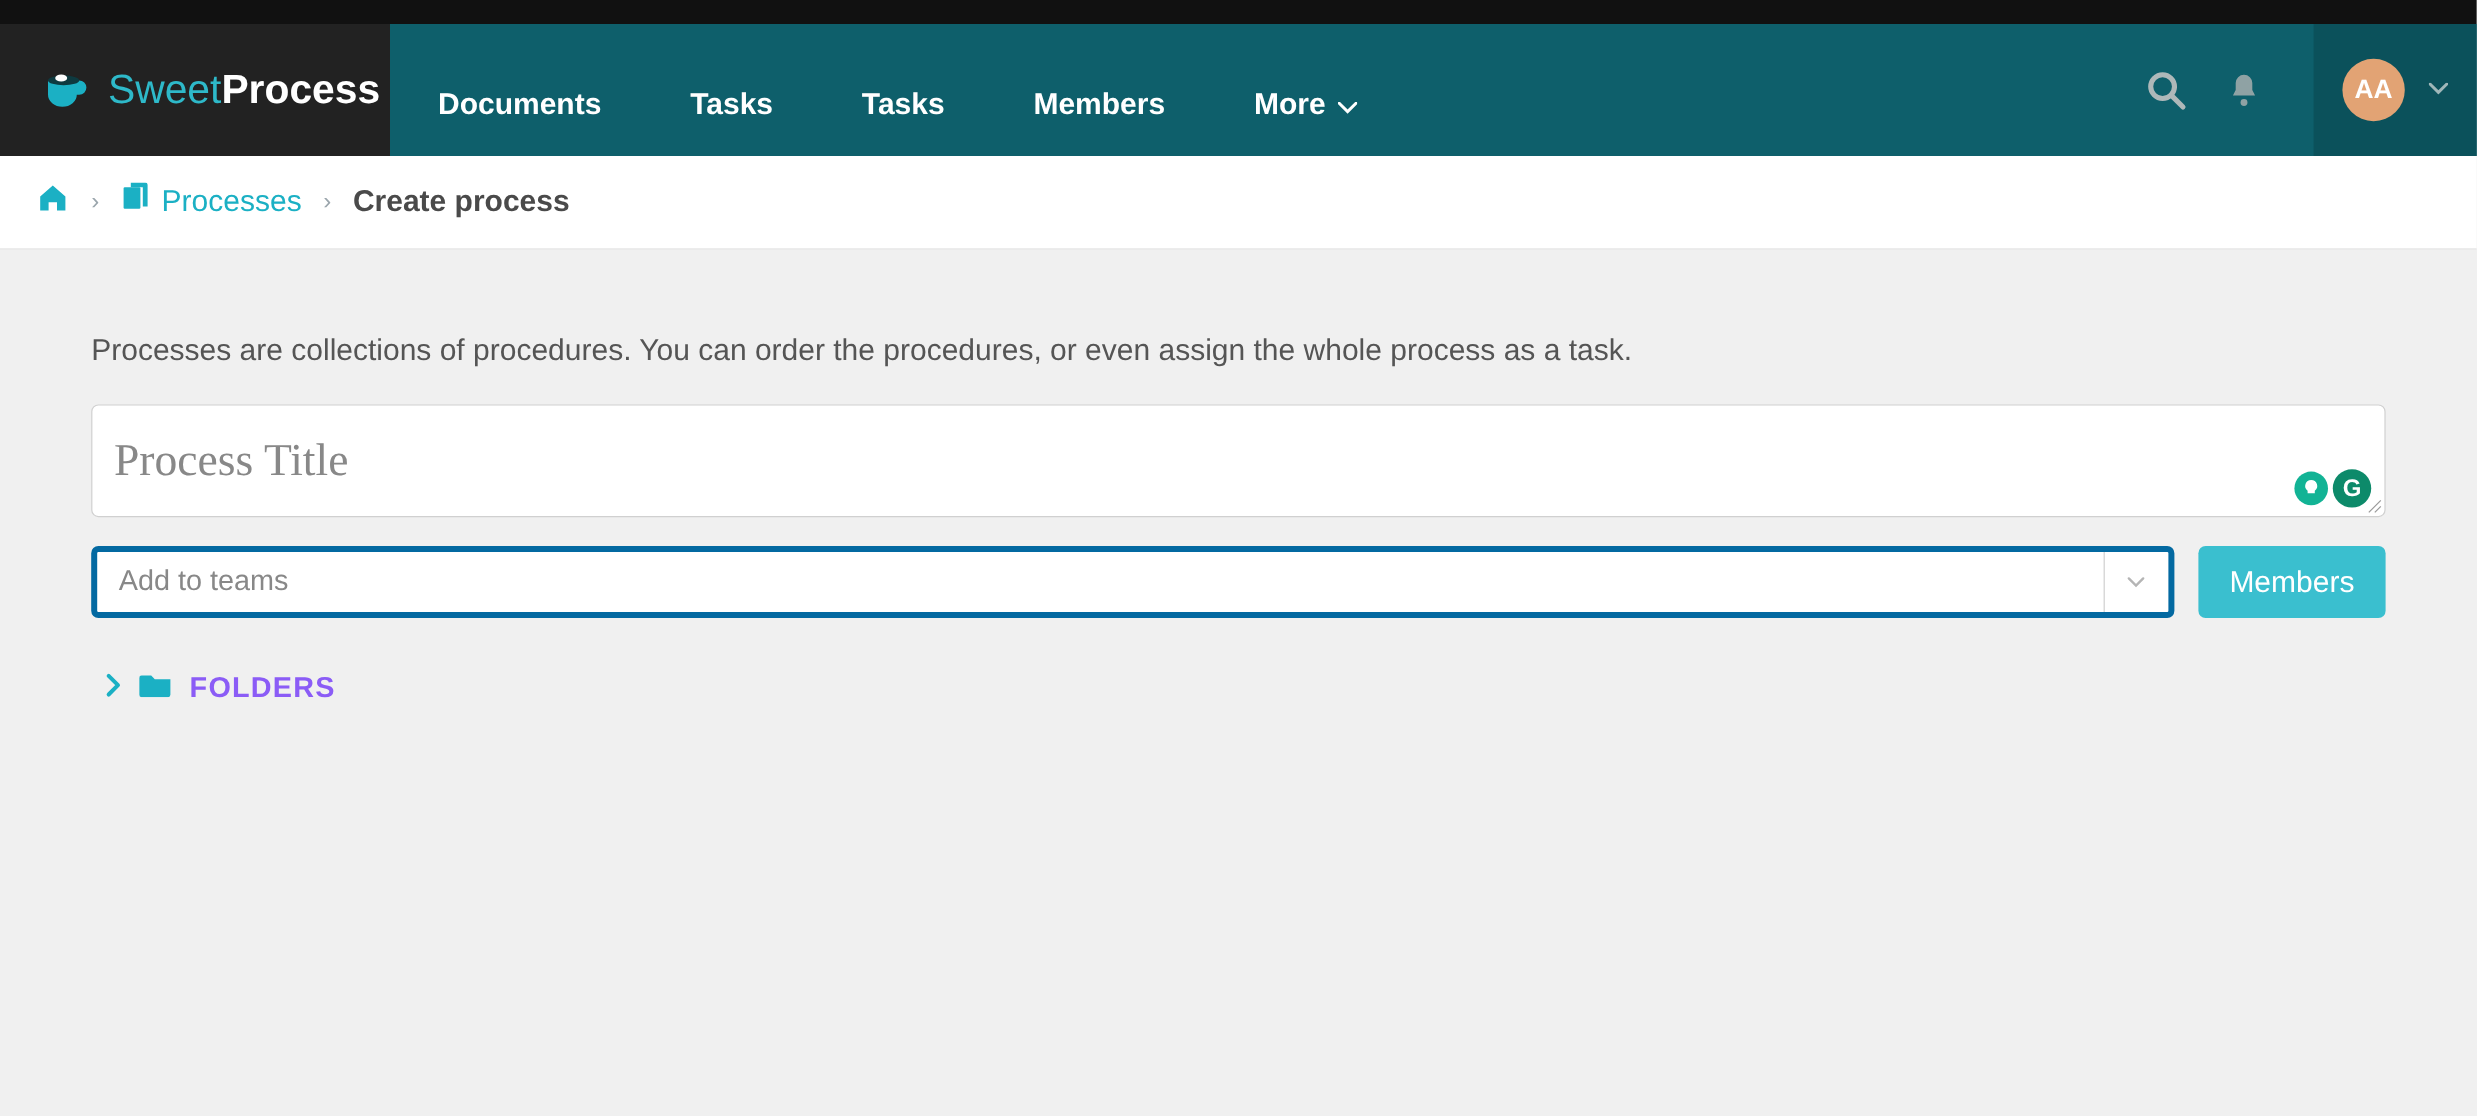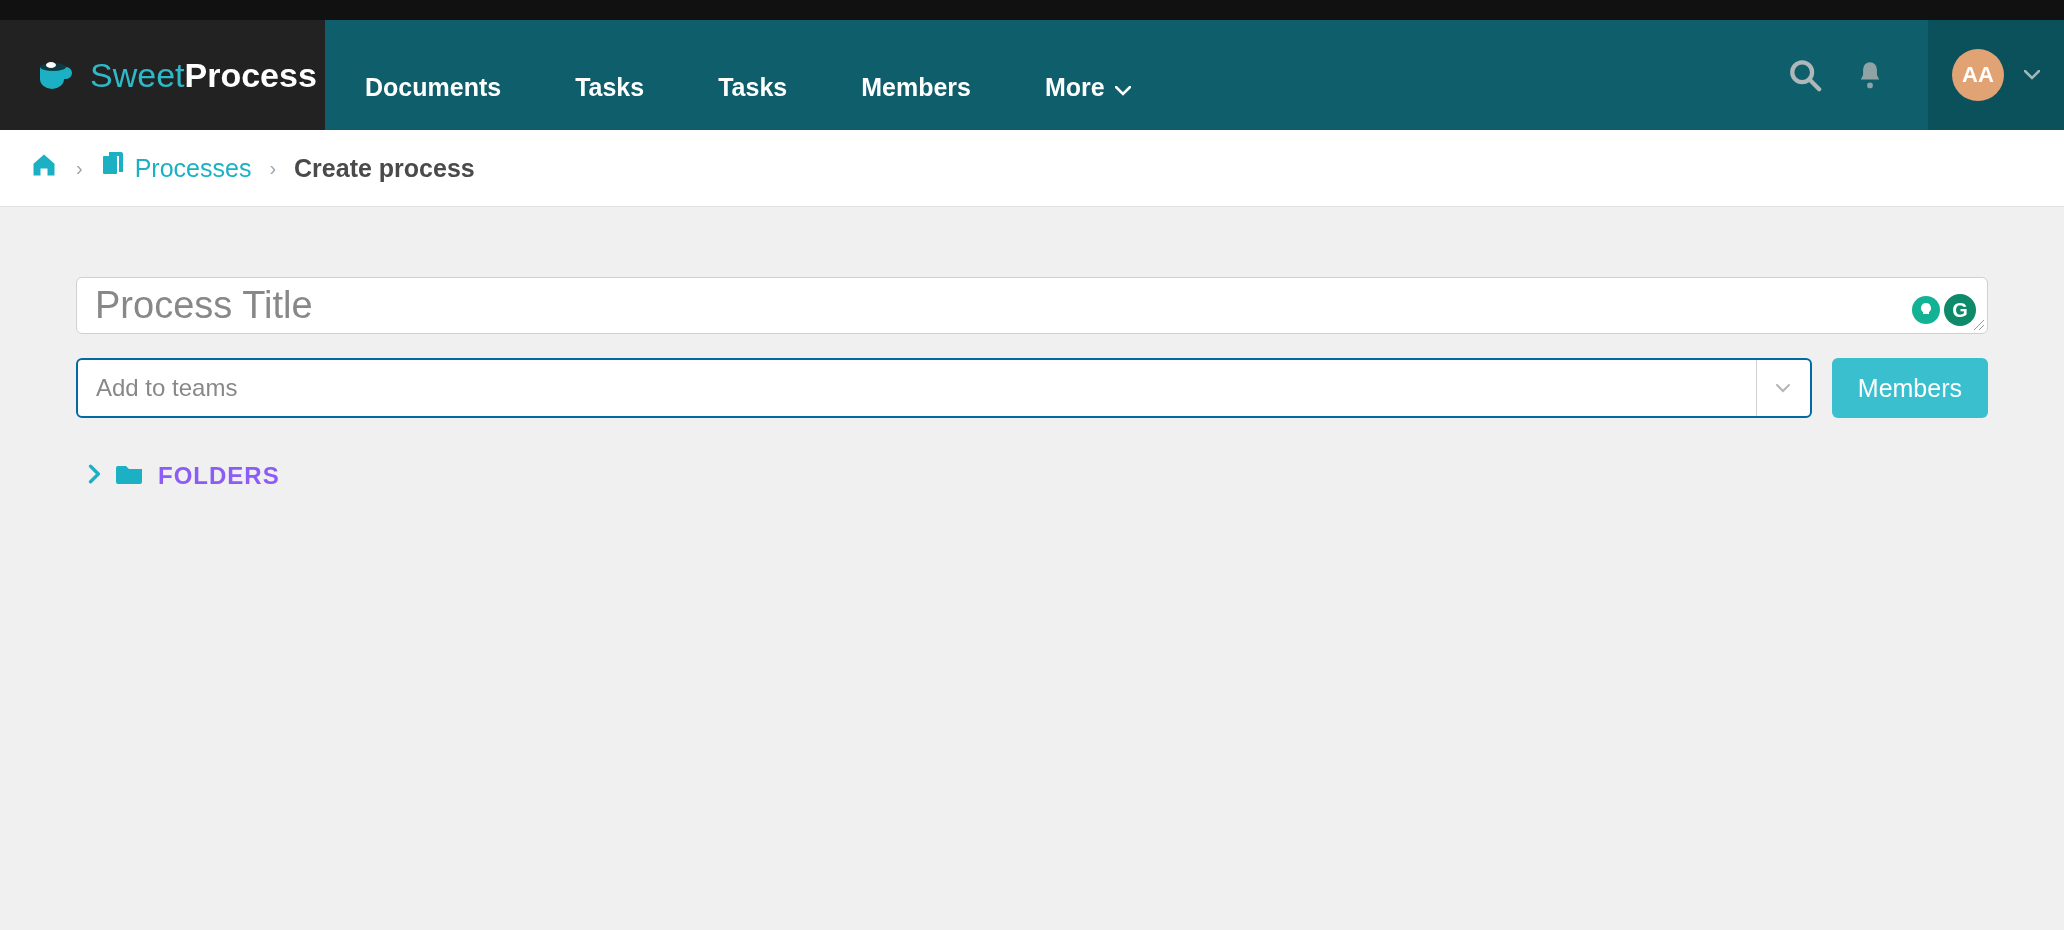--- a/index.html
+++ b/index.html
@@ -136,24 +136,24 @@
     }
     .title-input-wrap {
       position: relative;
       margin-bottom: 24px;
     }
     .title-input {
       width: 100%;
       border: 1px solid #d0d0d0;
       border-radius: 6px;
       background: #fff;
-      padding: 6px 18px;
+      padding: 24px 18px;
       font-size: 38px;
       color: #b91c1c;
-      font-family: Liberation Sans, sans-serif;
+      font-family: Liberation Serif, serif;
       resize: both;
     }
     .title-input::placeholder {
       color: #888;
     }
     .grammarly-badges {
       position: absolute;
       right: 12px;
       bottom: 8px;
       display: flex;
@@ -182,21 +182,21 @@
       justify-content: center;
       color: #fff;
     }
     .row2 {
       display: flex;
       gap: 20px;
       margin-bottom: 44px;
     }
     .teams-select {
       flex: 1;
-      border: 2px solid #0369a1;
+      border: 5px solid #0369a1;
       border-radius: 6px;
       background: #fff;
       display: flex;
       align-items: center;
       padding: 0 0 0 18px;
       height: 60px;
       font-size: 24px;
       color: #888;
       cursor: pointer;
     }
@@ -325,20 +325,21 @@
         <path d="M8 0 h12 a2 2 0 0 1 2 2 v18 h-4 v-16 h-10 z" fill="#1bb0c4"></path>
       </svg>
     </span>
     <span>Processes</span>
   </span>
   <span class="crumb-sep">›</span>
   <span class="crumb-current">Create process</span>
 </div>
 
 <div class="content">
+  <p class="desc">Processes are collections of procedures. You can order the procedures, or even assign the whole process as a task.</p>
 
   <div class="title-input-wrap">
     <input type="text" class="title-input" placeholder="Process Title" style="">
     <div class="grammarly-badges">
       <span class="badge-bulb">
         <svg width="16" height="16" viewBox="0 0 16 16">
           <path d="M8 1 a5 5 0 0 1 3 9 v2 h-6 v-2 a5 5 0 0 1 3 -9 z" fill="#fff"></path>
         </svg>
       </span>
       <span class="badge-g">

